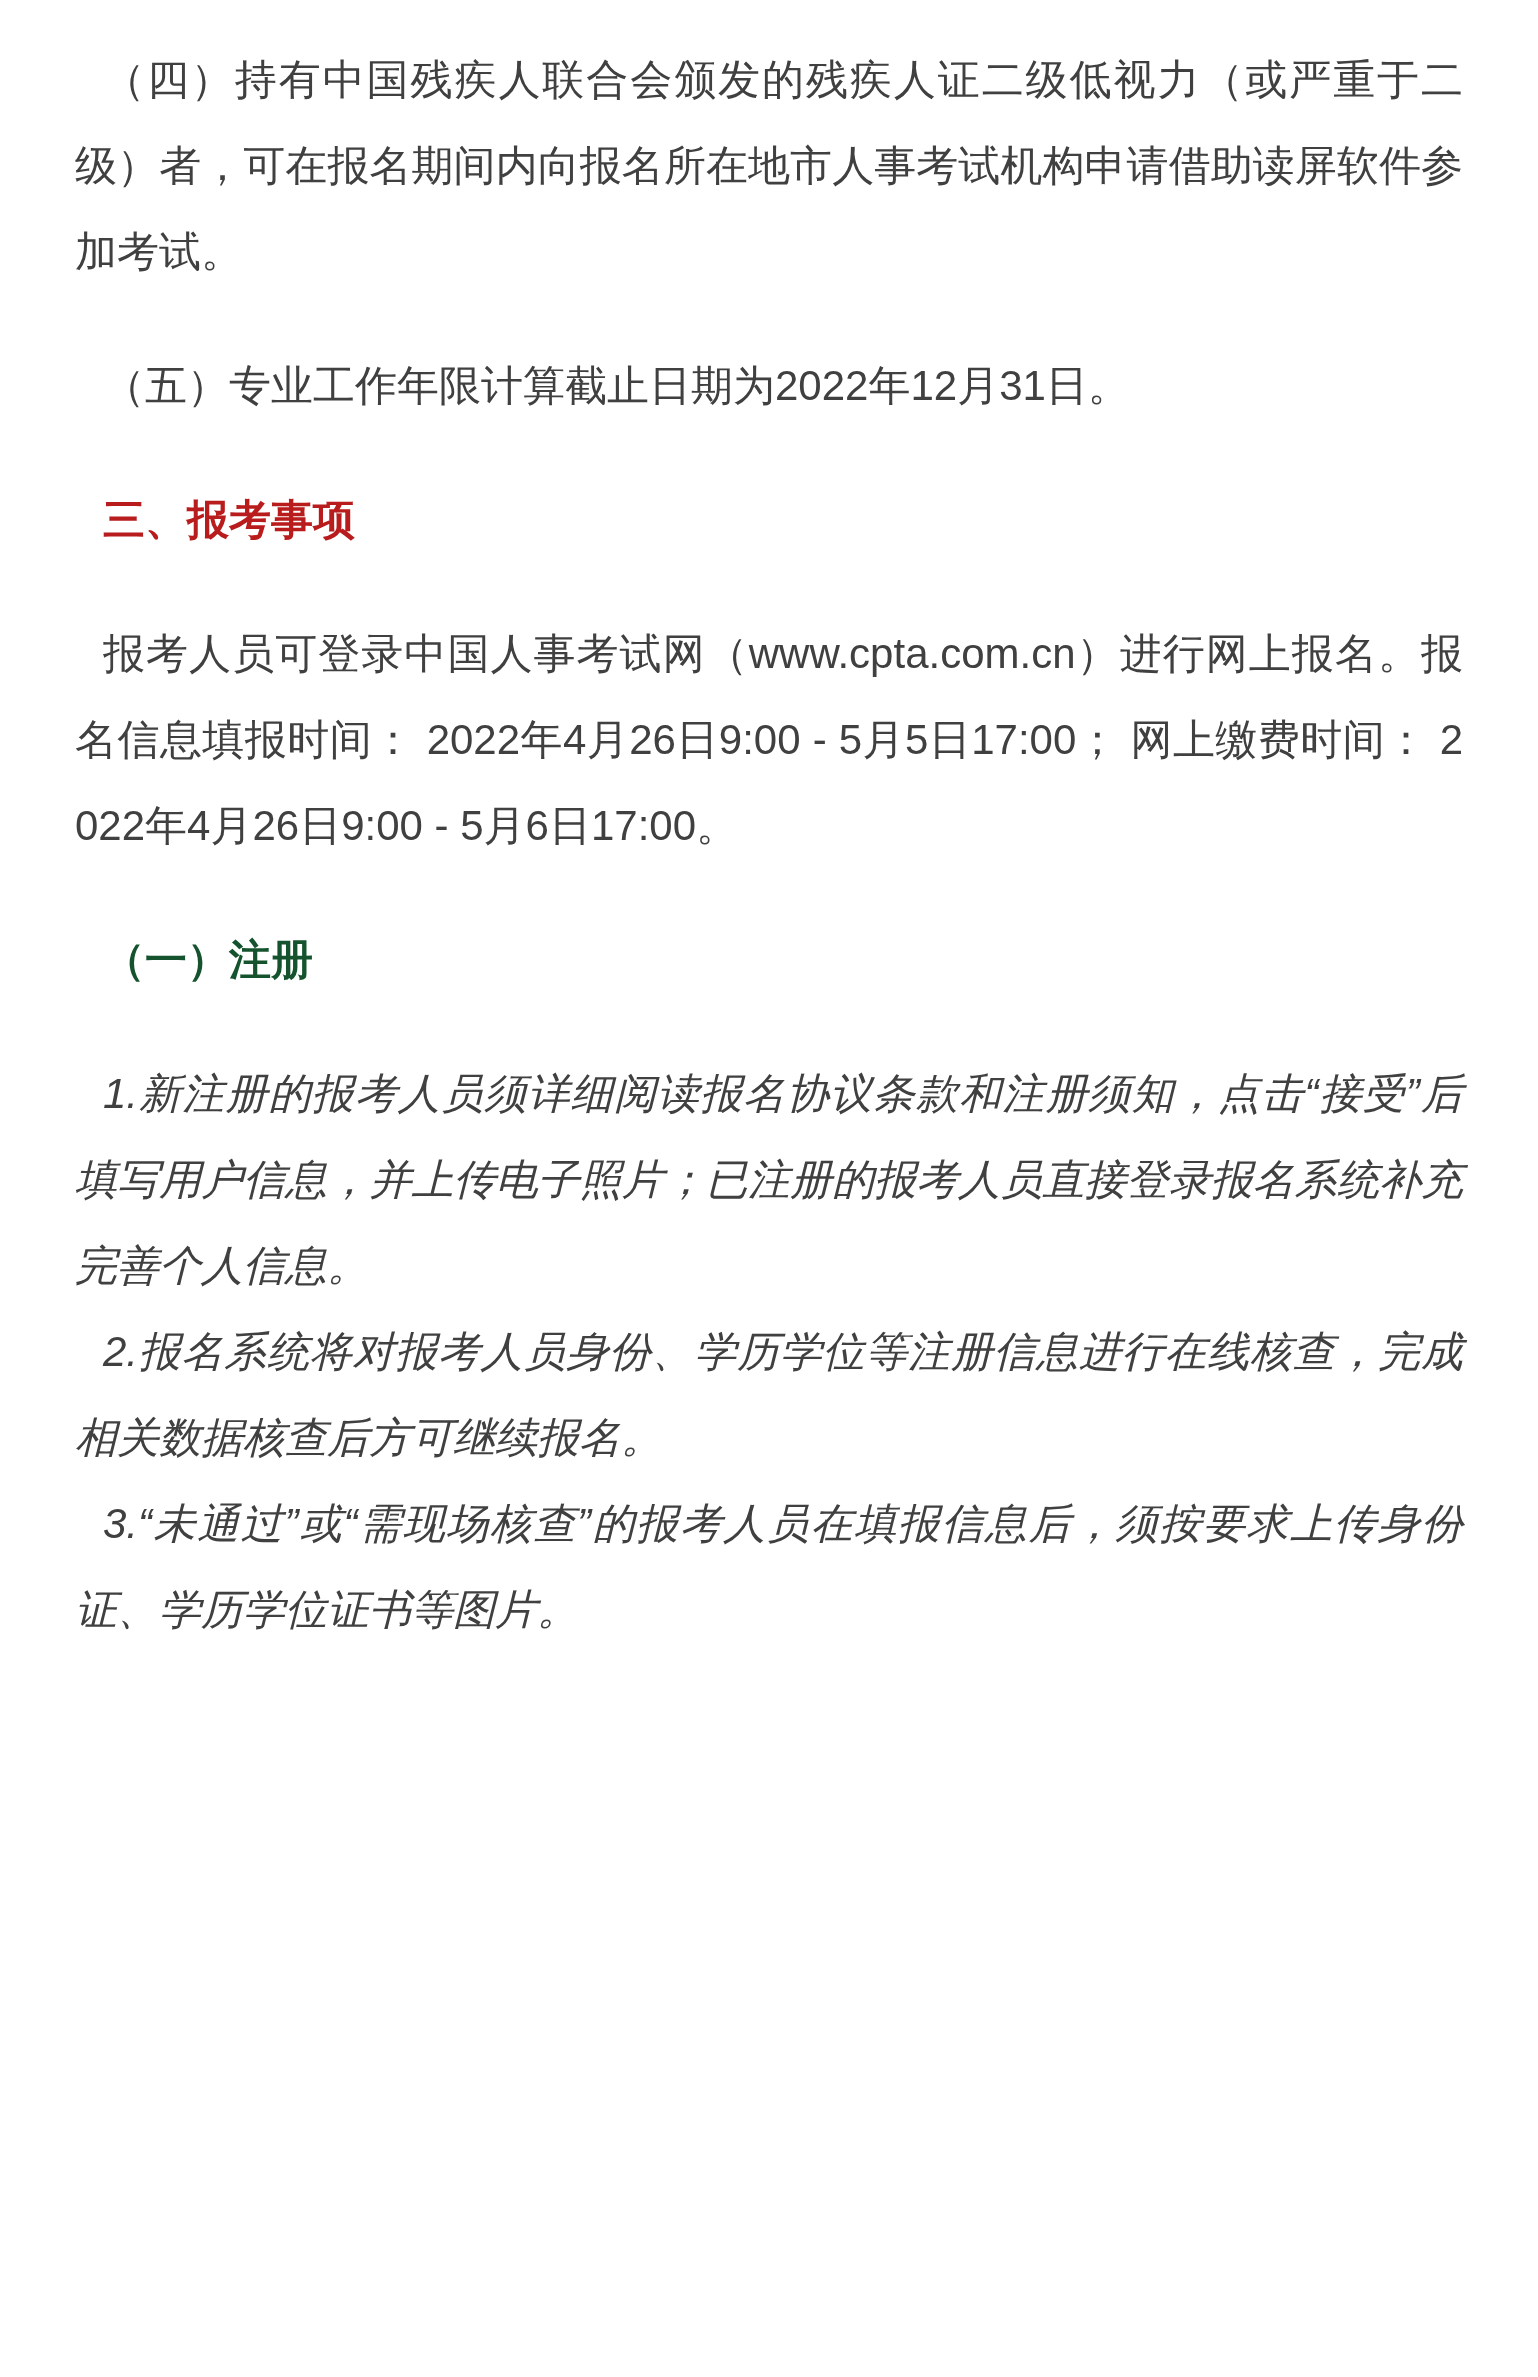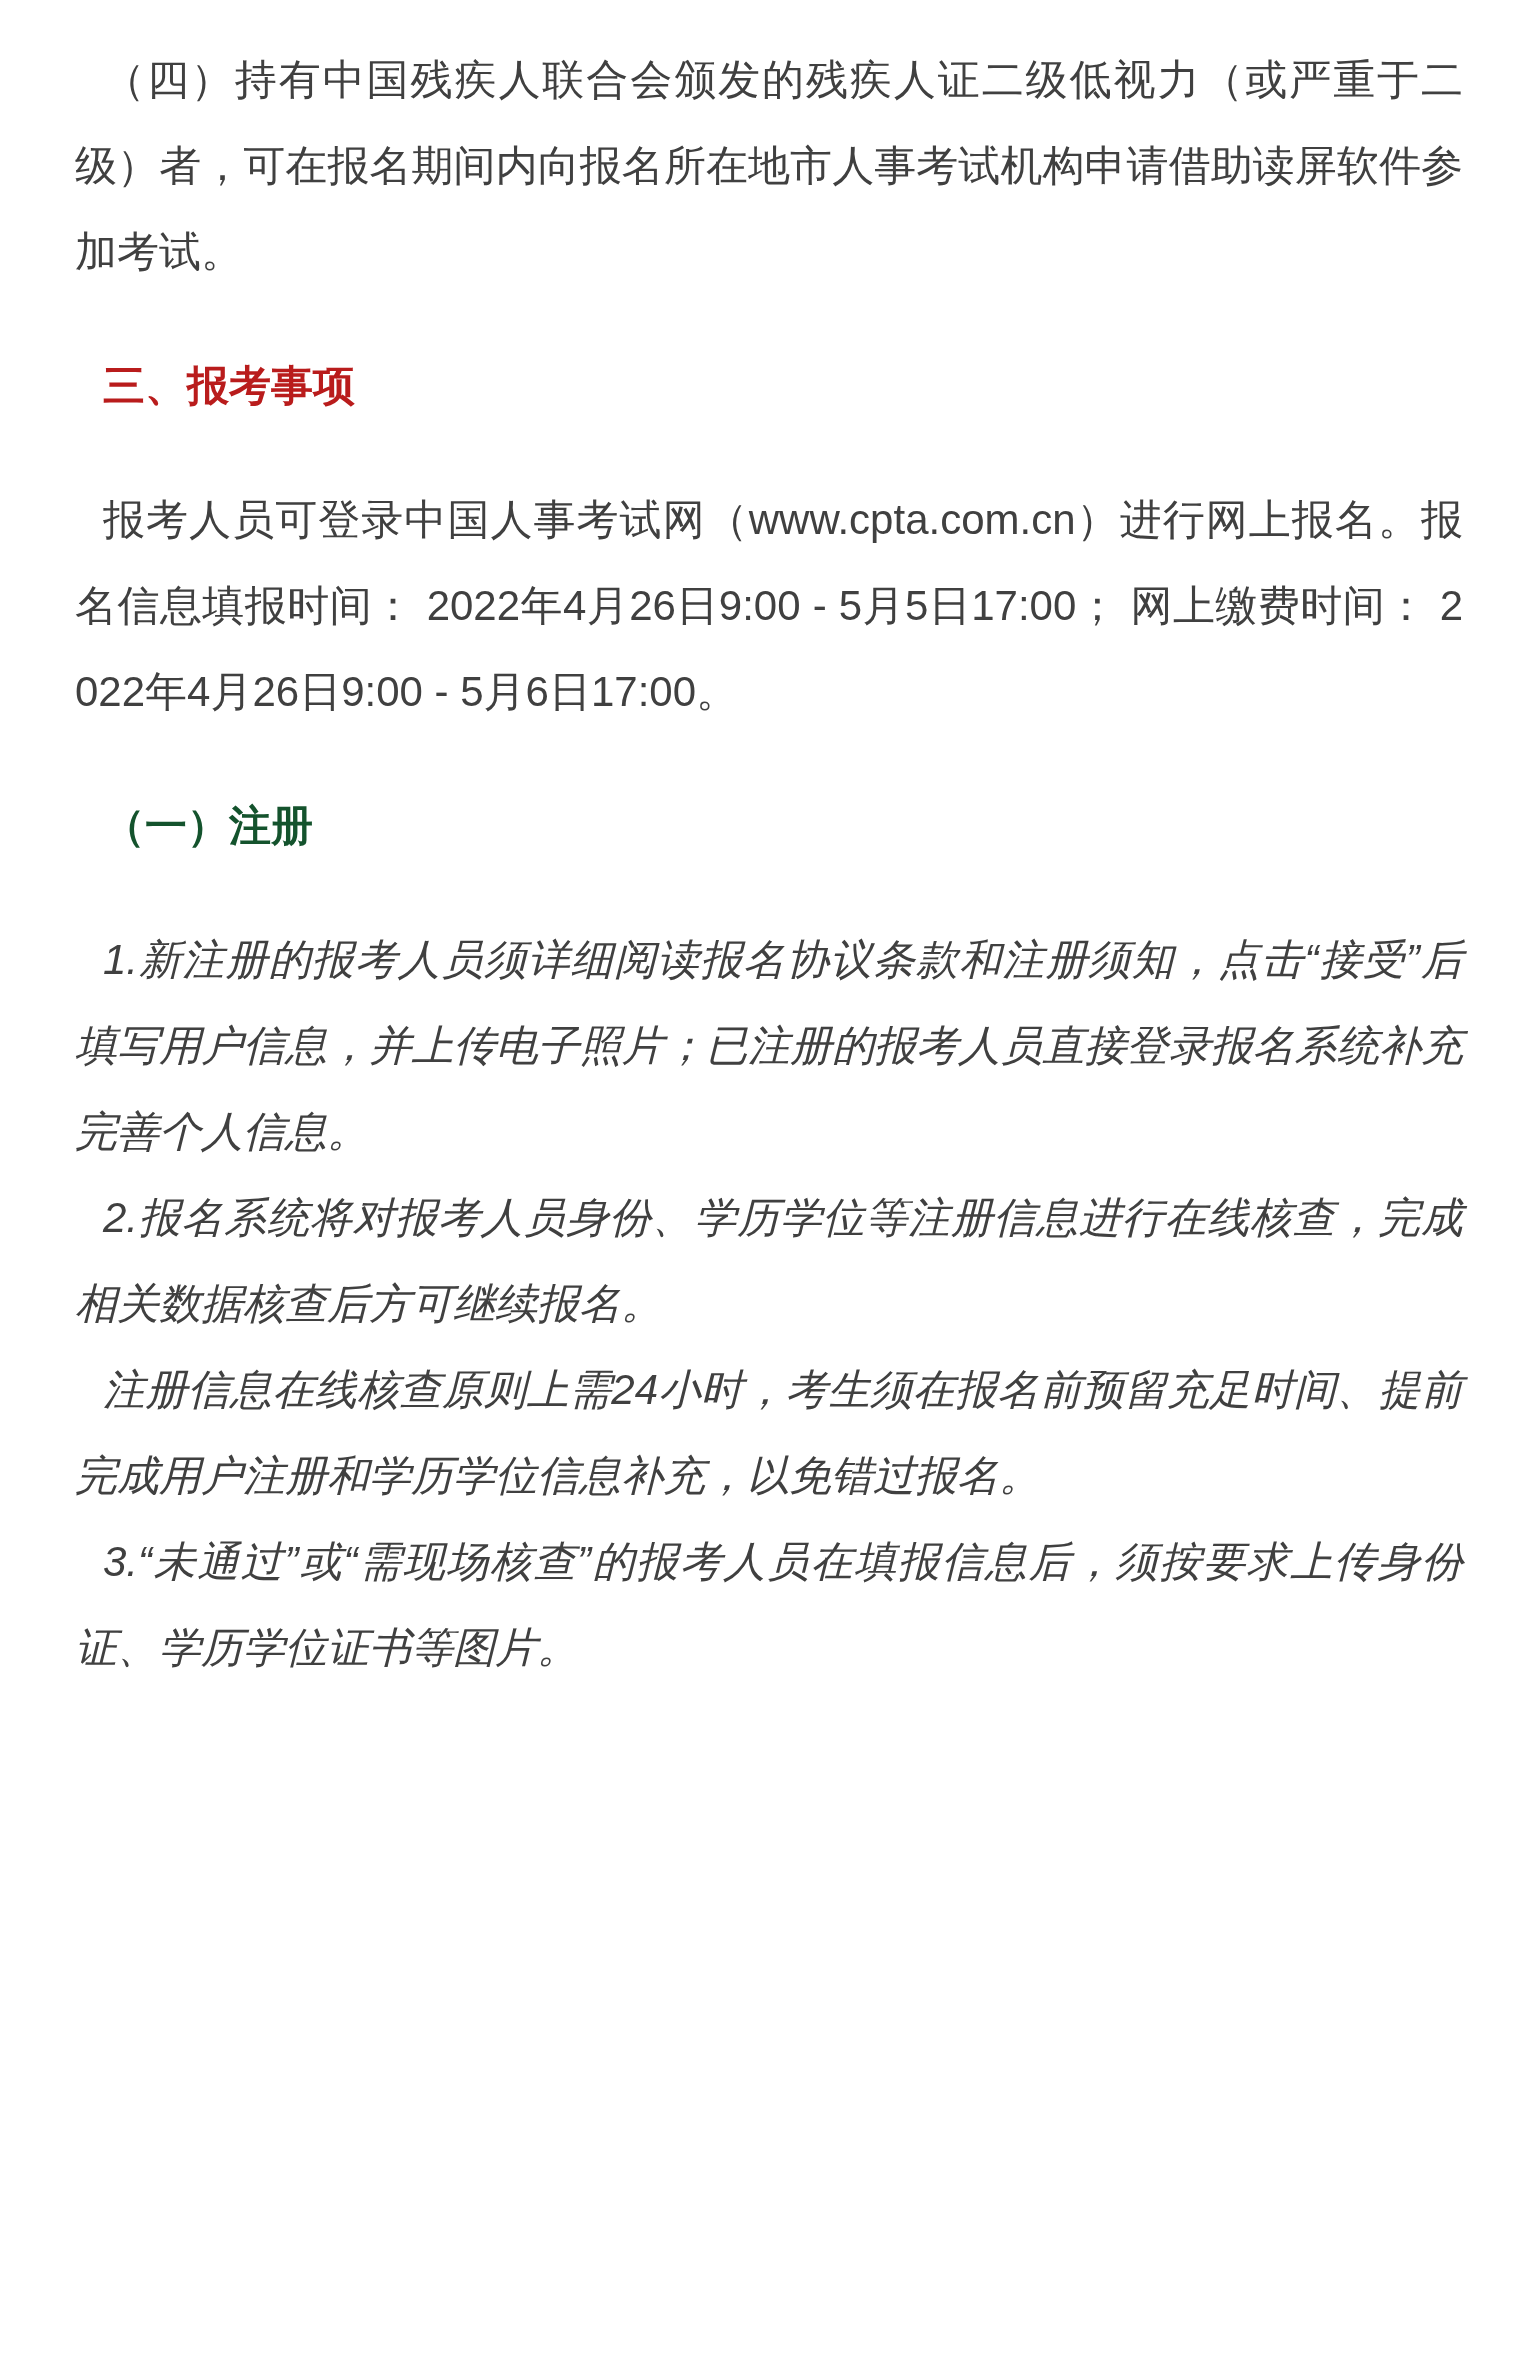--- a/index.html
+++ b/index.html
@@ -51,31 +51,31 @@
     margin-top: 48px;
   }
 </style>
 </head>
 <body>
 
 <div class="page">
 
   <p class="para">（四）持有中国残疾人联合会颁发的残疾人证二级低视力（或严重于二级）者，可在报名期间内向报名所在地市人事考试机构申请借助读屏软件参加考试。</p>
 
+  <p class="para">（五）专业工作年限计算截止日期为2022年12月31日。</p>
 
   <h2 class="heading-blue">三、报考事项</h2>
 
   <p class="para">报考人员可登录中国人事考试网（www.cpta.com.cn）进行网上报名。报名信息填报时间： 2022年4月26日9:00 - 5月5日17:00； 网上缴费时间： 2022年4月26日9:00 - 5月6日17:00。</p>
 
   <h3 class="heading-bold">（一）注册</h3>
 
   <p class="para tight">1.新注册的报考人员须详细阅读报名协议条款和注册须知，点击“接受”后填写用户信息，并上传电子照片；已注册的报考人员直接登录报名系统补充完善个人信息。</p>
 
 
   <p class="para tight">2.报名系统将对报考人员身份、学历学位等注册信息进行在线核查，完成相关数据核查后方可继续报名。</p>
 
-  <p class="para tight">注册信息在线核查原则上需24小时，考生须在报名前预留充足时间、提前完成用户注册和学历学位信息补充，以免错过报名。</p>
 
   <p class="para tight">3.“未通过”或“需现场核查”的报考人员在填报信息后，须按要求上传身份证、学历学位证书等图片。</p>
 
 
 </div>
 
 
 </body></html>

